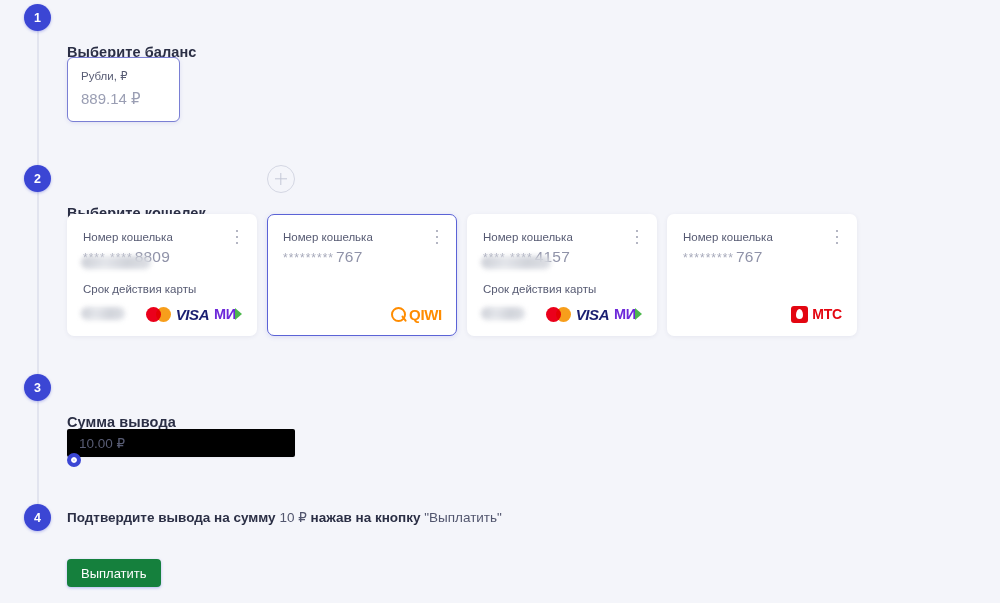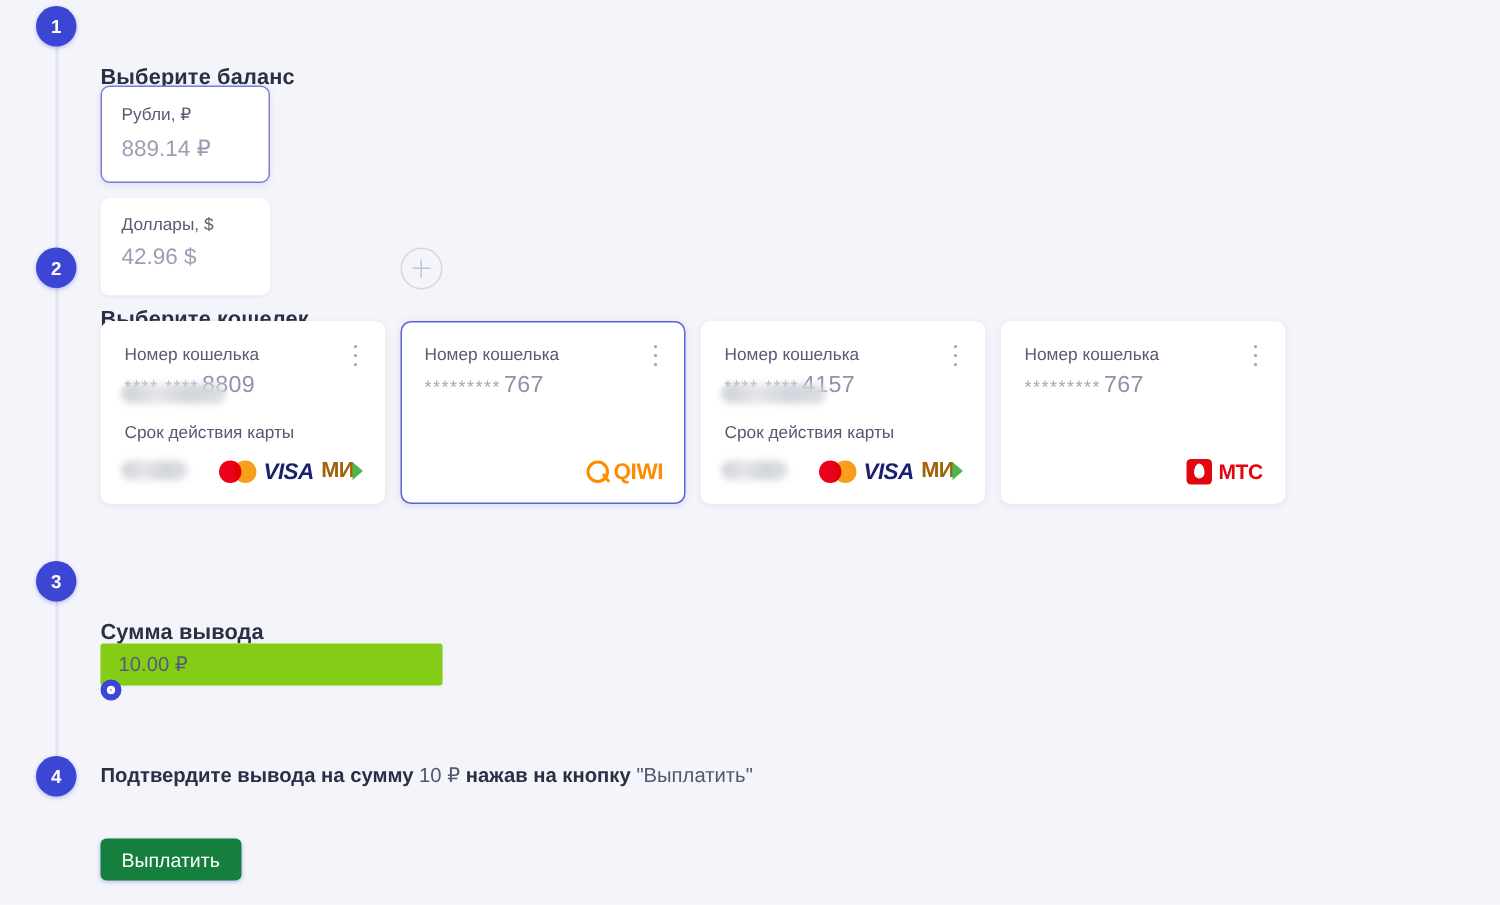--- a/index.html
+++ b/index.html
@@ -242,21 +242,21 @@
     font-weight: 700;
     font-style: italic;
     color: #1a1f71;
     letter-spacing: -0.4px;
   }
   .mir-mark {
     display: inline-flex;
     align-items: center;
     font-size: 14.5px;
     font-weight: 700;
-    color: #a16207;
+    color: #6d28d9;
     letter-spacing: -0.3px;
   }
   .mir-mark .tail {
     display: inline-block;
     width: 0; height: 0;
     border-top: 6.5px solid transparent;
     border-bottom: 6.5px solid transparent;
     border-left: 7px solid #4db84d;
     margin-left: -1px;
   }
@@ -314,21 +314,21 @@
     letter-spacing: -0.2px;
   }
 
   
   .amount-input {
     position: absolute;
     left: 67px;
     top: 429px;
     width: 228px;
     height: 28px;
-    background: #84cc16;
+    background: #000000;
     border: none;
     outline: none;
     border-radius: 2px;
     padding: 0 12px;
     font-family: "Liberation Sans", "DejaVu Sans", sans-serif;
     font-size: 13.5px;
     color: #585c74;
     box-shadow: 0 1px 2px rgba(60,66,110,0.05);
   }
 
@@ -392,24 +392,20 @@
 
 <div class="section-title t1">Выберите баланс</div>
 
 <div class="balance-row">
 
   <div class="balance-card selected">
     <div class="balance-label">Рубли, ₽</div>
     <div class="balance-value">889.14 ₽</div>
   </div>
 
-  <div class="balance-card">
-    <div class="balance-label">Доллары, $</div>
-    <div class="balance-value">42.96 $</div>
-  </div>
 
 </div>
 
 <div class="section-title t2">Выберите кошелек</div>
 <div class="add-wallet-btn"></div>
 
 <div class="wallet-row">
 
   <div class="wallet-card">
     <div class="dots-menu">

